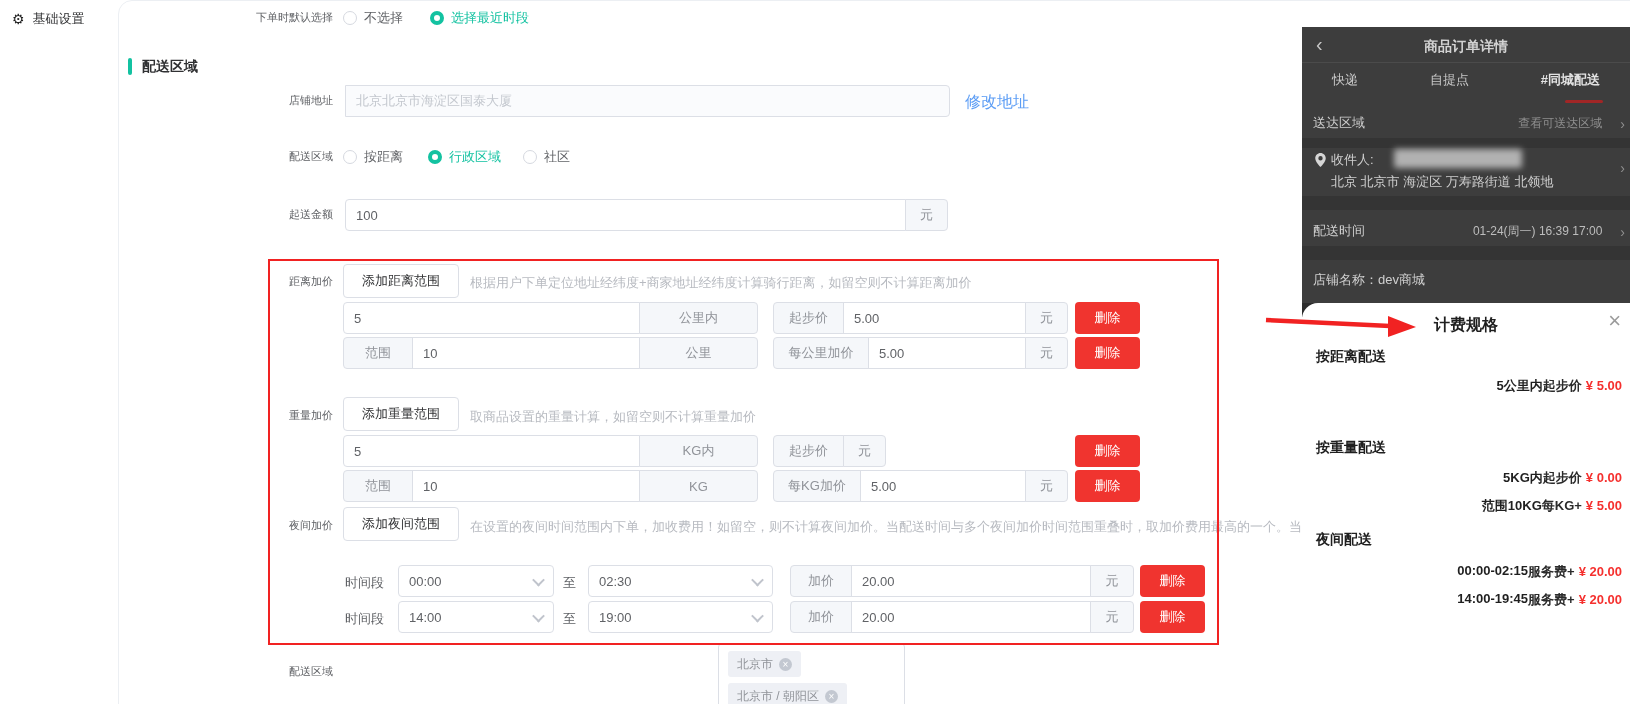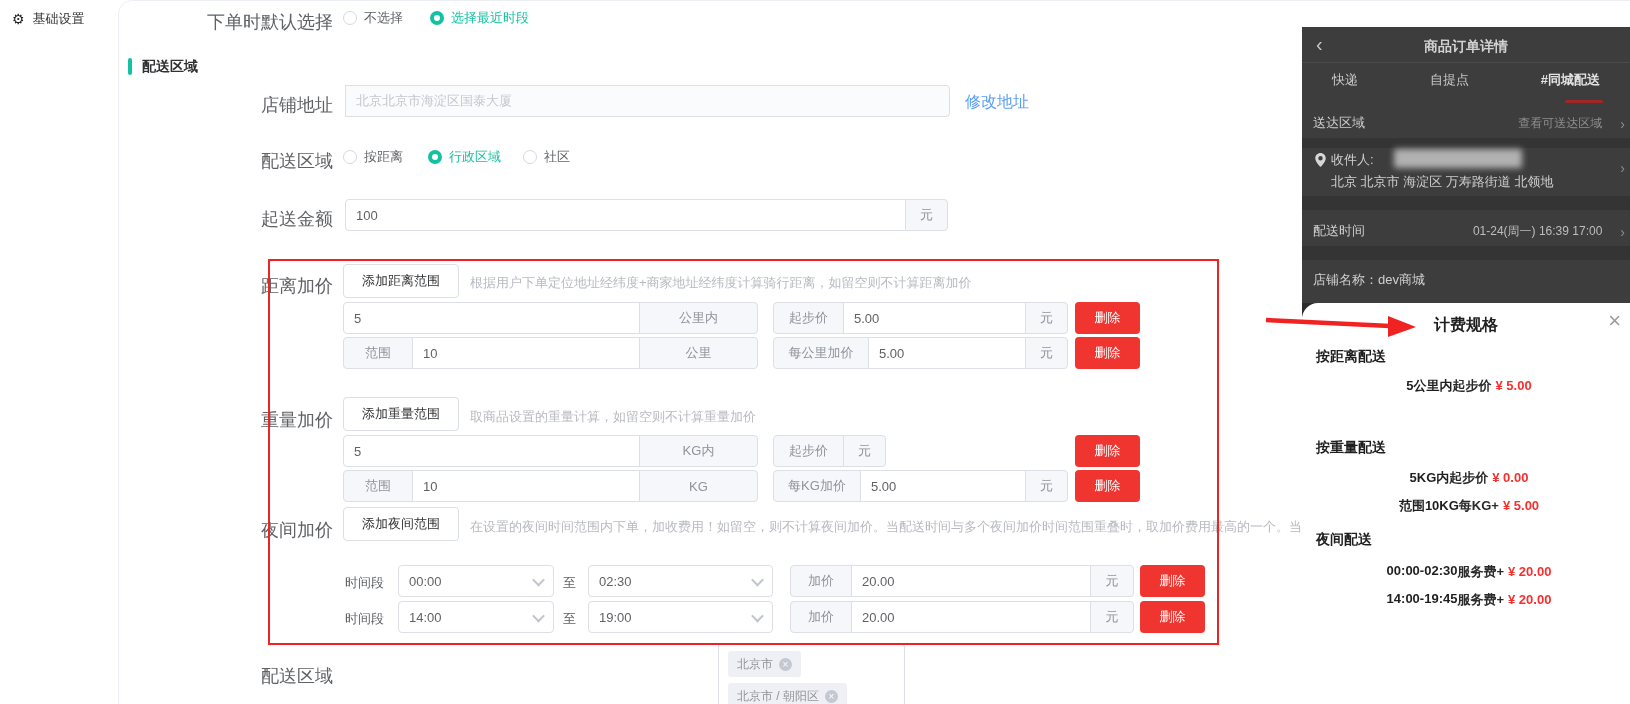--- a/index.html
+++ b/index.html
@@ -10,21 +10,21 @@
   }
   .abs{position:absolute}
   
   .card-edge{position:absolute;left:118px;top:0;width:1590px;height:760px;
     border:1px solid #eceff3;border-radius:14px;z-index:0;pointer-events:none}
   
   .sidebar{position:absolute;left:0;top:0;width:118px;height:704px;background:#fff;z-index:1}
   .side-item{display:flex;align-items:center;gap:8px;padding:10px 0 0 12px;font-size:13px;color:#303133;cursor:pointer}
   .gear{font-size:14px;color:#1f1f1f;line-height:1}
   
-  .flabel{position:absolute;width:140px;text-align:right;font-size:18px;color:#606266;z-index:3}
+  .flabel{position:absolute;width:140px;text-align:right;font-size:11px;color:#606266;z-index:3}
   .plain{position:absolute;font-size:13px;color:#606266;z-index:3}
   .hint{position:absolute;font-size:13px;color:#b7bac0;white-space:nowrap;z-index:2}
   .sect-bar{position:absolute;width:4px;height:17px;background:#13c2a1;border-radius:2px;z-index:3}
   .sect-title{position:absolute;font-size:14px;font-weight:bold;color:#303133;z-index:3}
   .link{position:absolute;font-size:16px;color:#5c9df5;cursor:pointer;z-index:3}
   .radio{position:absolute;display:flex;align-items:center;font-size:13px;color:#606266;cursor:pointer;z-index:3}
   .rdot{width:14px;height:14px;border-radius:50%;border:1px solid #d6d9e0;background:#fff;box-sizing:border-box;margin-right:7px;flex:none}
   .radio.sel .rdot{border:4px solid #13c2a1}
   .radio.sel .rlbl{color:#13c2a1}
   .grp{position:absolute;display:flex;height:32px;z-index:3}
@@ -71,21 +71,21 @@
   .blur-block{position:absolute;left:92px;top:122px;width:128px;height:19px;background:#cfcfcf;
     opacity:.8;filter:blur(3px);border-radius:2px}
   .ph-chev{color:#8f8f8f;font-size:14px}
   .sheet-shadow{position:absolute;left:1302px;top:285px;width:328px;height:32px;background:#2c2c2c;z-index:29}
   
   .sheet{position:absolute;left:1302px;top:303px;width:328px;height:426px;background:#fff;
     border-radius:16px 0 0 0;z-index:31}
   .sh-title{position:absolute;left:0;right:0;top:12px;text-align:center;font-size:16px;font-weight:bold;color:#1f1f1f}
   .sh-close{position:absolute;right:9px;top:7px;font-size:22px;color:#9b9b9b;cursor:pointer;line-height:1}
   .sh-head{position:absolute;left:14px;font-size:14px;font-weight:bold;color:#1f1f1f}
-  .sh-row{position:absolute;left:14px;right:8px;display:flex;justify-content:center;font-size:13px}
+  .sh-row{position:absolute;left:14px;right:8px;display:flex;justify-content:flex-end;font-size:13px}
   .sh-row .lab{font-weight:bold;color:#1f1f1f}
   .sh-row .val{font-weight:bold;color:#2b2b2b}
   .sh-row .fee{color:#f5302e;margin-left:4px}
   .arrow-svg{position:absolute;left:1258px;top:310px;z-index:40;pointer-events:none}
 </style>
 </head>
 <body>
 
 <div class="card-edge"></div>
 
@@ -297,21 +297,21 @@
   </div>
   <div class="sh-row" style="top:194px">
     <span class="lab">范围10KG</span>
     <span class="val">
       <span>每KG+</span><span class="fee">¥ 5.00</span>
     </span>
   </div>
 
   <div class="sh-head" style="top:228px">夜间配送</div>
   <div class="sh-row" style="top:260px">
-    <span class="lab">00:00-02:30</span>
+    <span class="lab">00:00-02:15</span>
     <span class="val">
       <span>服务费+</span><span class="fee">¥ 20.00</span>
     </span>
   </div>
   <div class="sh-row" style="top:288px">
     <span class="lab">14:00-19:45</span>
     <span class="val">
       <span>服务费+</span><span class="fee">¥ 20.00</span>
     </span>
   </div>

